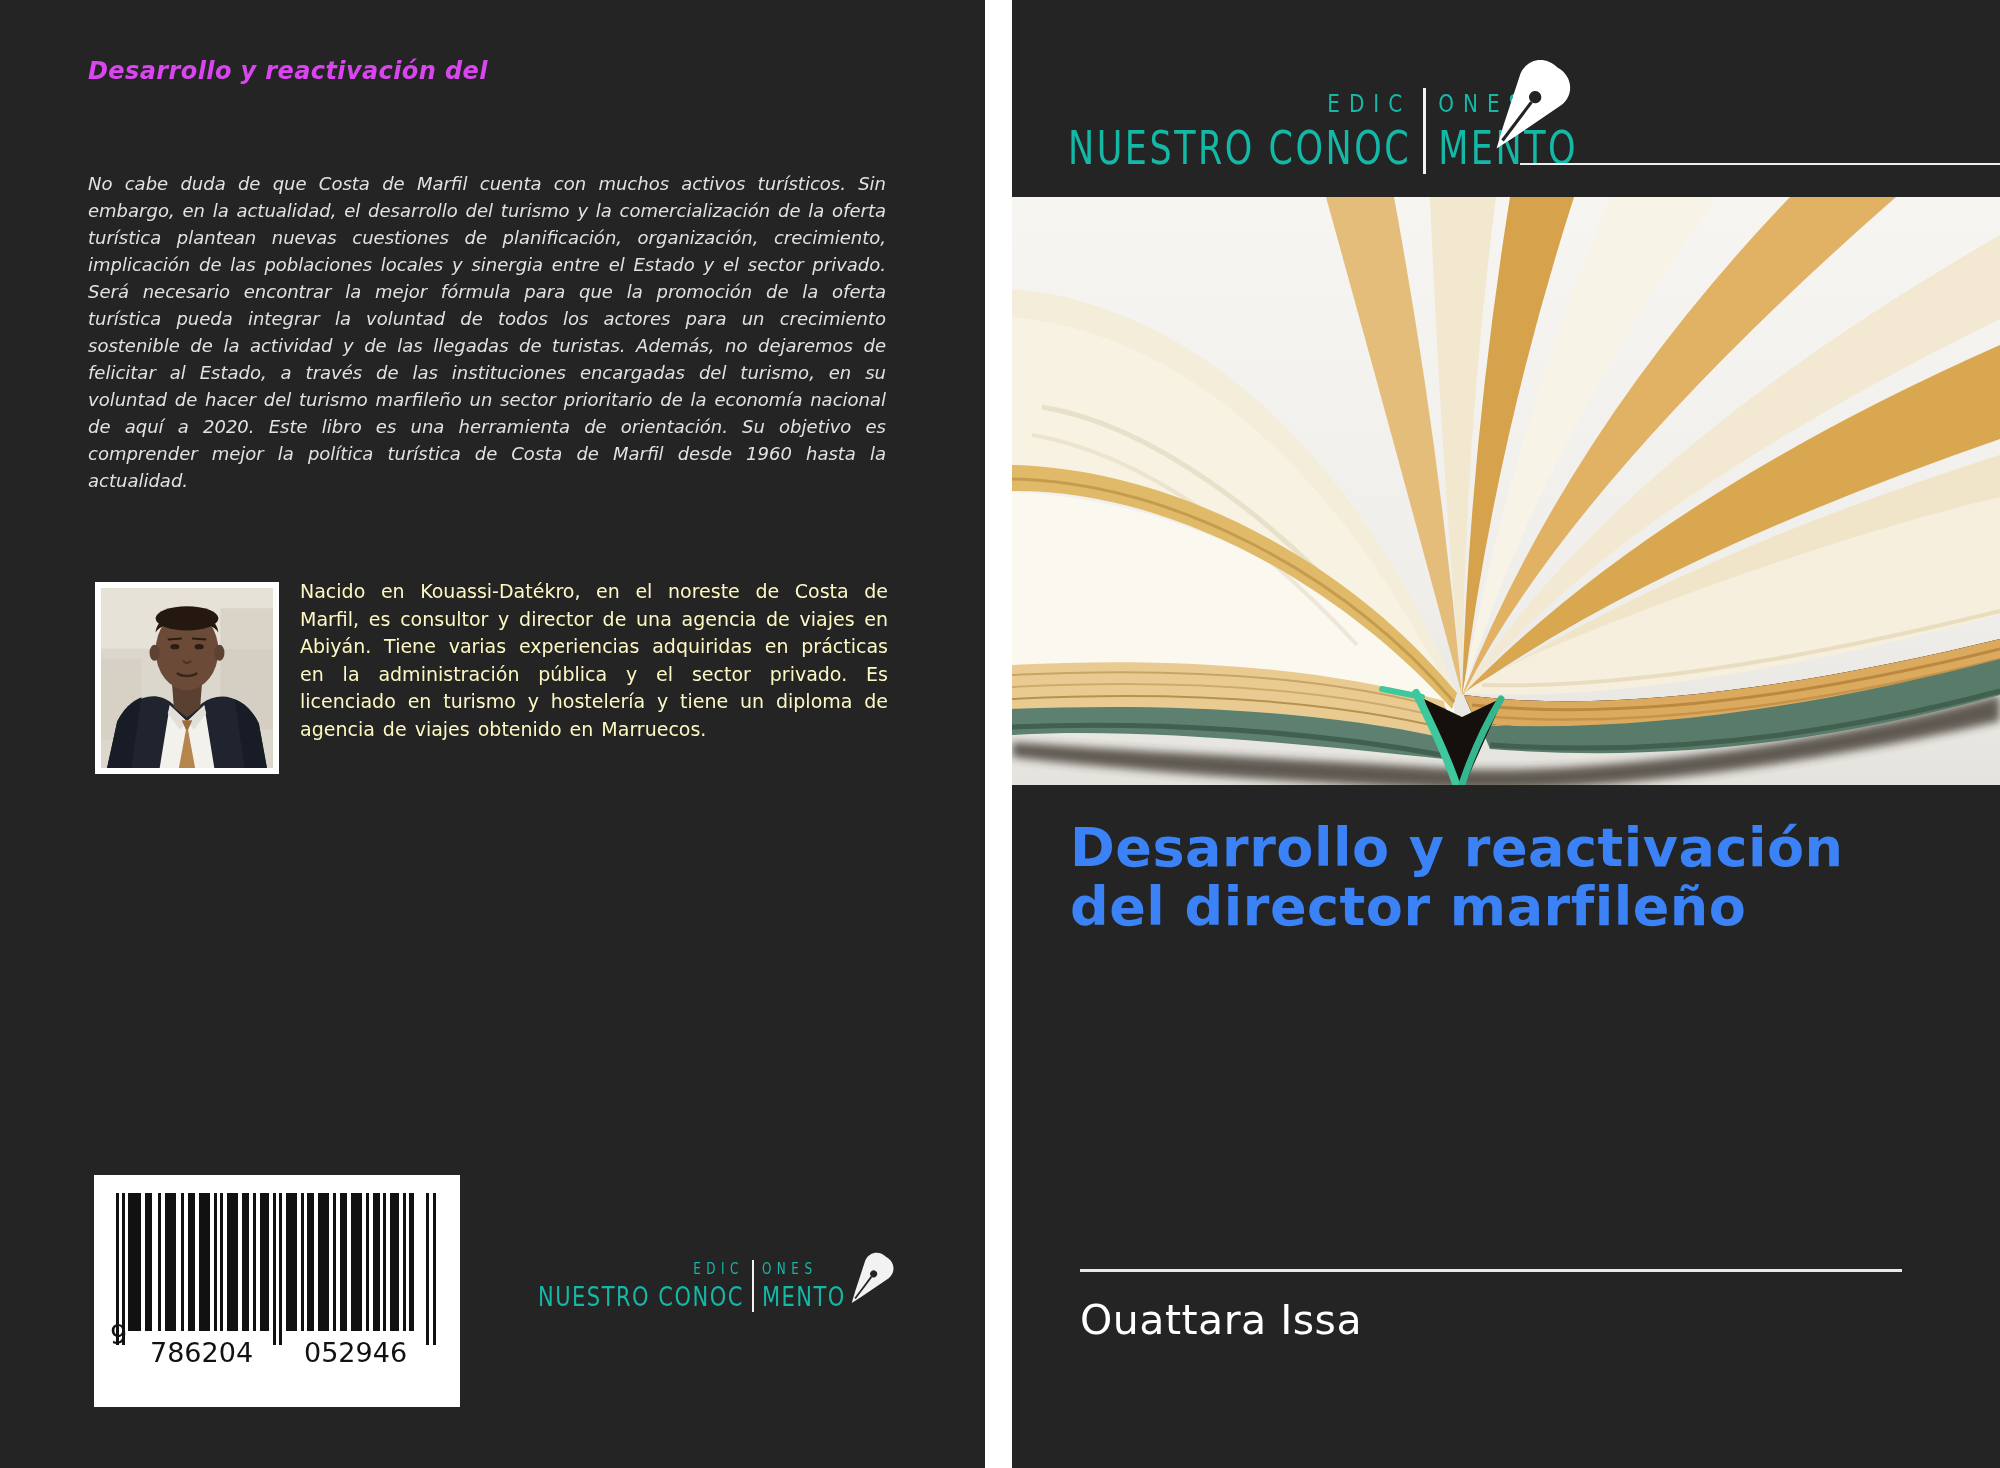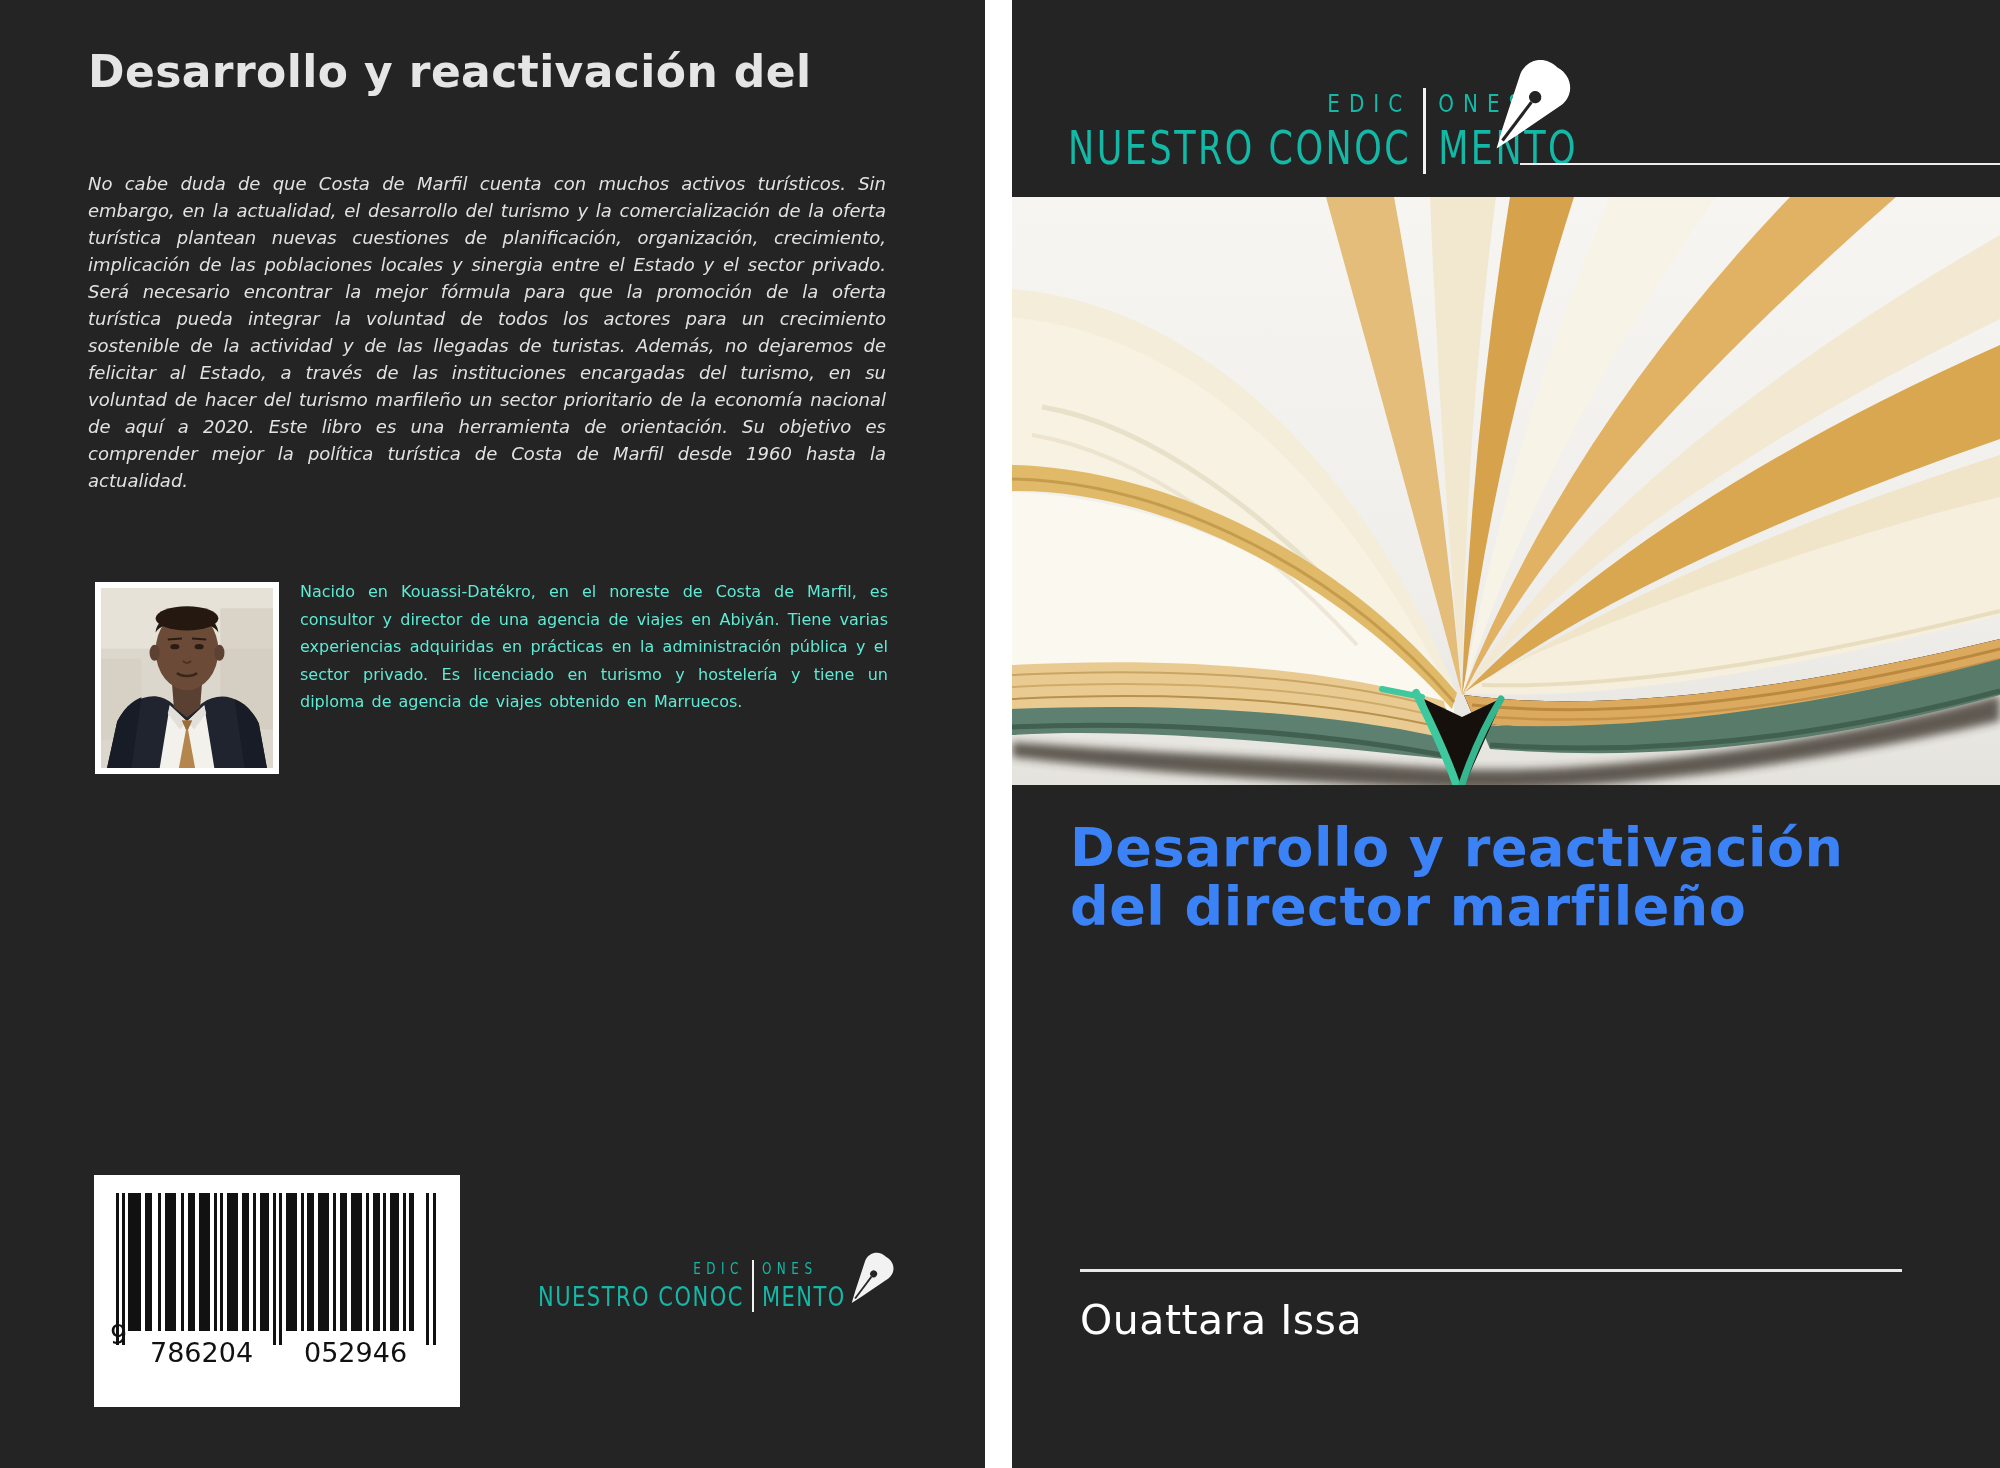--- a/index.html
+++ b/index.html
@@ -2,29 +2,29 @@
 <html><head>
 <meta charset="utf-8">
 <style>
   html,body{margin:0;padding:0;}
   body{width:2000px;height:1468px;background:#ffffff;font-family:"DejaVu Sans", sans-serif;position:relative;overflow:hidden;}
   .panel{position:absolute;top:0;height:1468px;background:#242424;overflow:hidden;}
   .back-cover{left:0;width:985px;}
   .front-cover{left:1012px;width:988px;}
 
   
-  .back-title{position:absolute;left:88px;top:50px;width:840px;color:#e5e5e5;
-    font-size:44px;font-weight:bold;line-height:43px;letter-spacing:0.4px;}
+  .back-title{position:absolute;left:88px;top:50px;width:840px;color:#d946ef;
+    font-size:24px;font-weight:bold;line-height:43px;letter-spacing:0.4px;font-style:italic;}
   .back-blurb{position:absolute;left:88px;top:170px;width:798px;color:#e2e2e2;
     font-size:18px;line-height:27px;text-align:justify;word-spacing:2px;font-style:italic;}
   .author-photo-frame{position:absolute;left:95px;top:582px;width:172px;height:180px;
     background:#ffffff;padding:6px;}
   .author-photo-frame svg{display:block;width:100%;height:100%;}
-  .author-bio{position:absolute;left:300px;top:578px;width:588px;color:#5eead4;
-    font-size:16px;line-height:27.5px;text-align:justify;word-spacing:2px;}
+  .author-bio{position:absolute;left:300px;top:578px;width:588px;color:#fef9c3;
+    font-size:19px;line-height:27.5px;text-align:justify;word-spacing:2px;}
 
   .barcode-box{position:absolute;left:94px;top:1175px;width:366px;height:232px;background:#ffffff;
     display:flex;flex-direction:column;align-items:center;}
   .barcode-bars{margin-top:18px;width:322px;height:152px;}
   .barcode-digits{width:334px;display:flex;color:#111;font-size:27px;margin-top:-26px;
     font-family:"DejaVu Sans", sans-serif;}
   .barcode-digits .d-left{width:26px;}
   .barcode-digits .d-g1,.barcode-digits .d-g2{flex:1;display:flex;justify-content:space-between;padding:0 14px;margin-top:18px;}
 
   

